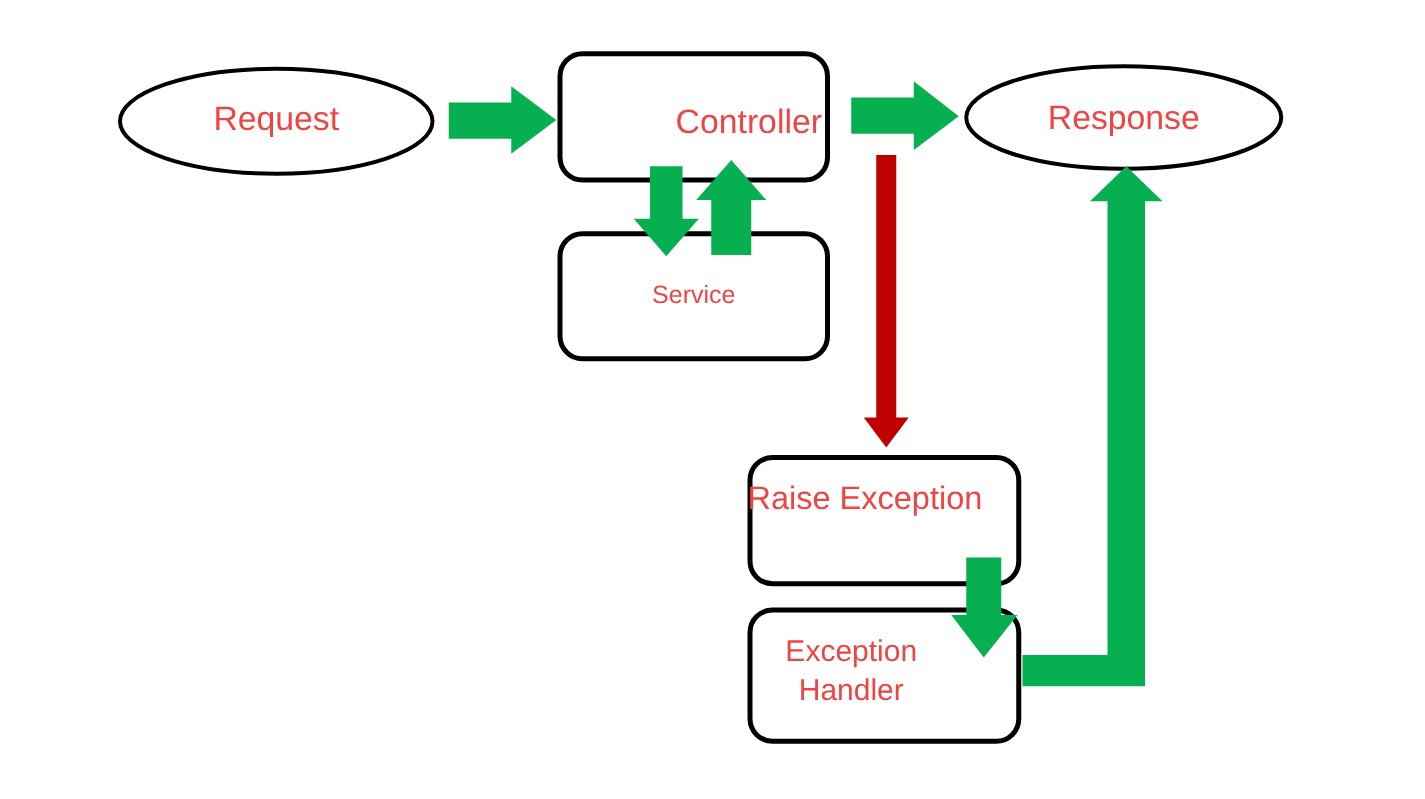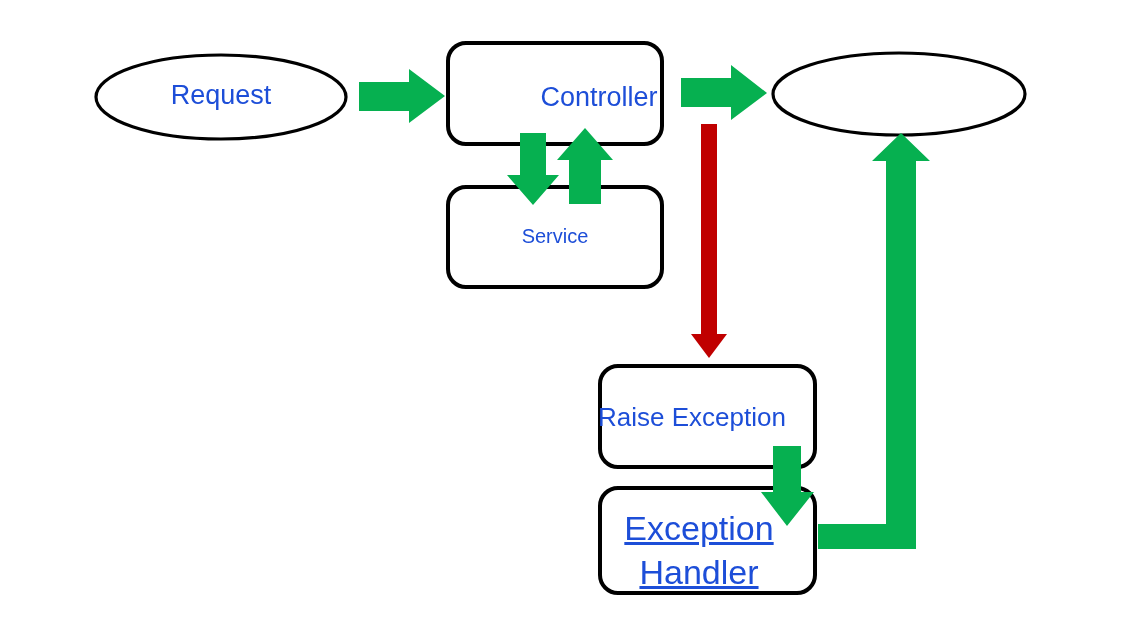--- a/index.html
+++ b/index.html
@@ -22,32 +22,32 @@
   #diagram-svg {
     position: absolute;
     left: 0;
     top: 0;
     width: 1140px;
     height: 639px;
   }
   .node-label {
     position: absolute;
     text-align: center;
-    color: #1d4ed8;
+    color: #ef4444;
     line-height: 1.28;
     white-space: pre;
     pointer-events: none;
     font-family: "Liberation Sans", sans-serif;
   }
   .lbl-request  { left: 95px;  top: 78px;  width: 252px; font-size: 27px; }
   .lbl-controller { left: 447px; top: 80px; width: 216px; font-size: 27px; padding-left: 44px; }
   .lbl-service  { left: 447px; top: 224px; width: 216px; font-size: 20px; }
   .lbl-response { left: 773px; top: 77px;  width: 252px; font-size: 27px; }
-  .lbl-raise    { left: 598px; top: 401px; width: 186px; font-size: 26px; }
-  .lbl-handler  { left: 590px; top: 507px; width: 218px; font-size: 34px; text-decoration: underline; }
+  .lbl-raise    { left: 598px; top: 382px; width: 186px; font-size: 26px; }
+  .lbl-handler  { left: 572px; top: 507px; width: 218px; font-size: 24px; }
 </style>
 </head>
 <body>
 
 <div id="canvas">
 
   <svg id="diagram-svg" viewBox="0 0 1140 639">
 
     <ellipse cx="221" cy="97" rx="125" ry="42" fill="#ffffff" stroke="#000000" stroke-width="3.2"></ellipse>
 
@@ -76,19 +76,20 @@
     <polygon points="818,524 886,524 886,161 872,161 901,133 930,161 916,161 916,549 818,549" fill="#06B050"></polygon>
 
   </svg>
 
   <div class="node-label lbl-request">Request</div>
 
   <div class="node-label lbl-controller">Controller</div>
 
   <div class="node-label lbl-service">Service</div>
 
+  <div class="node-label lbl-response">Response</div>
 
   <div class="node-label lbl-raise">Raise Exception</div>
 
   <div class="node-label lbl-handler">Exception
 Handler</div>
 
 </div>
 
 </body></html>

